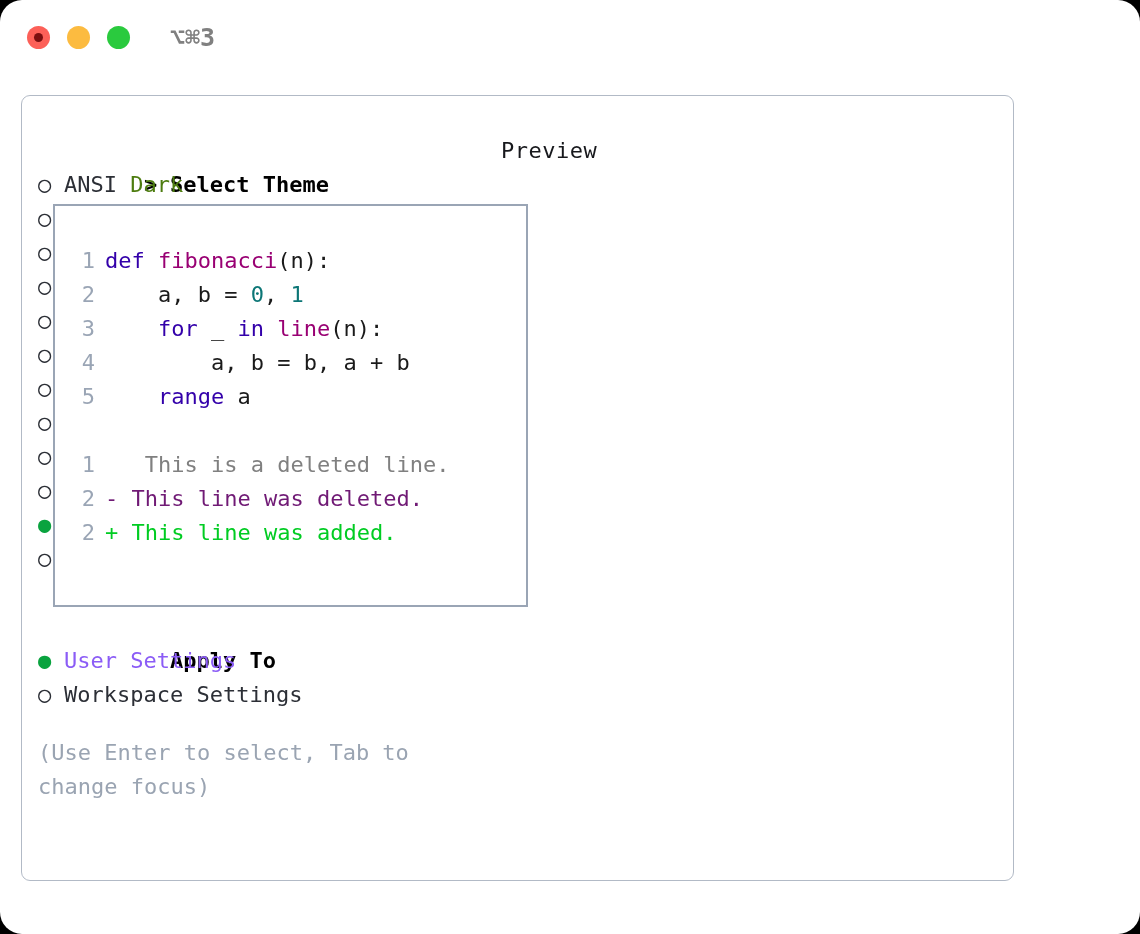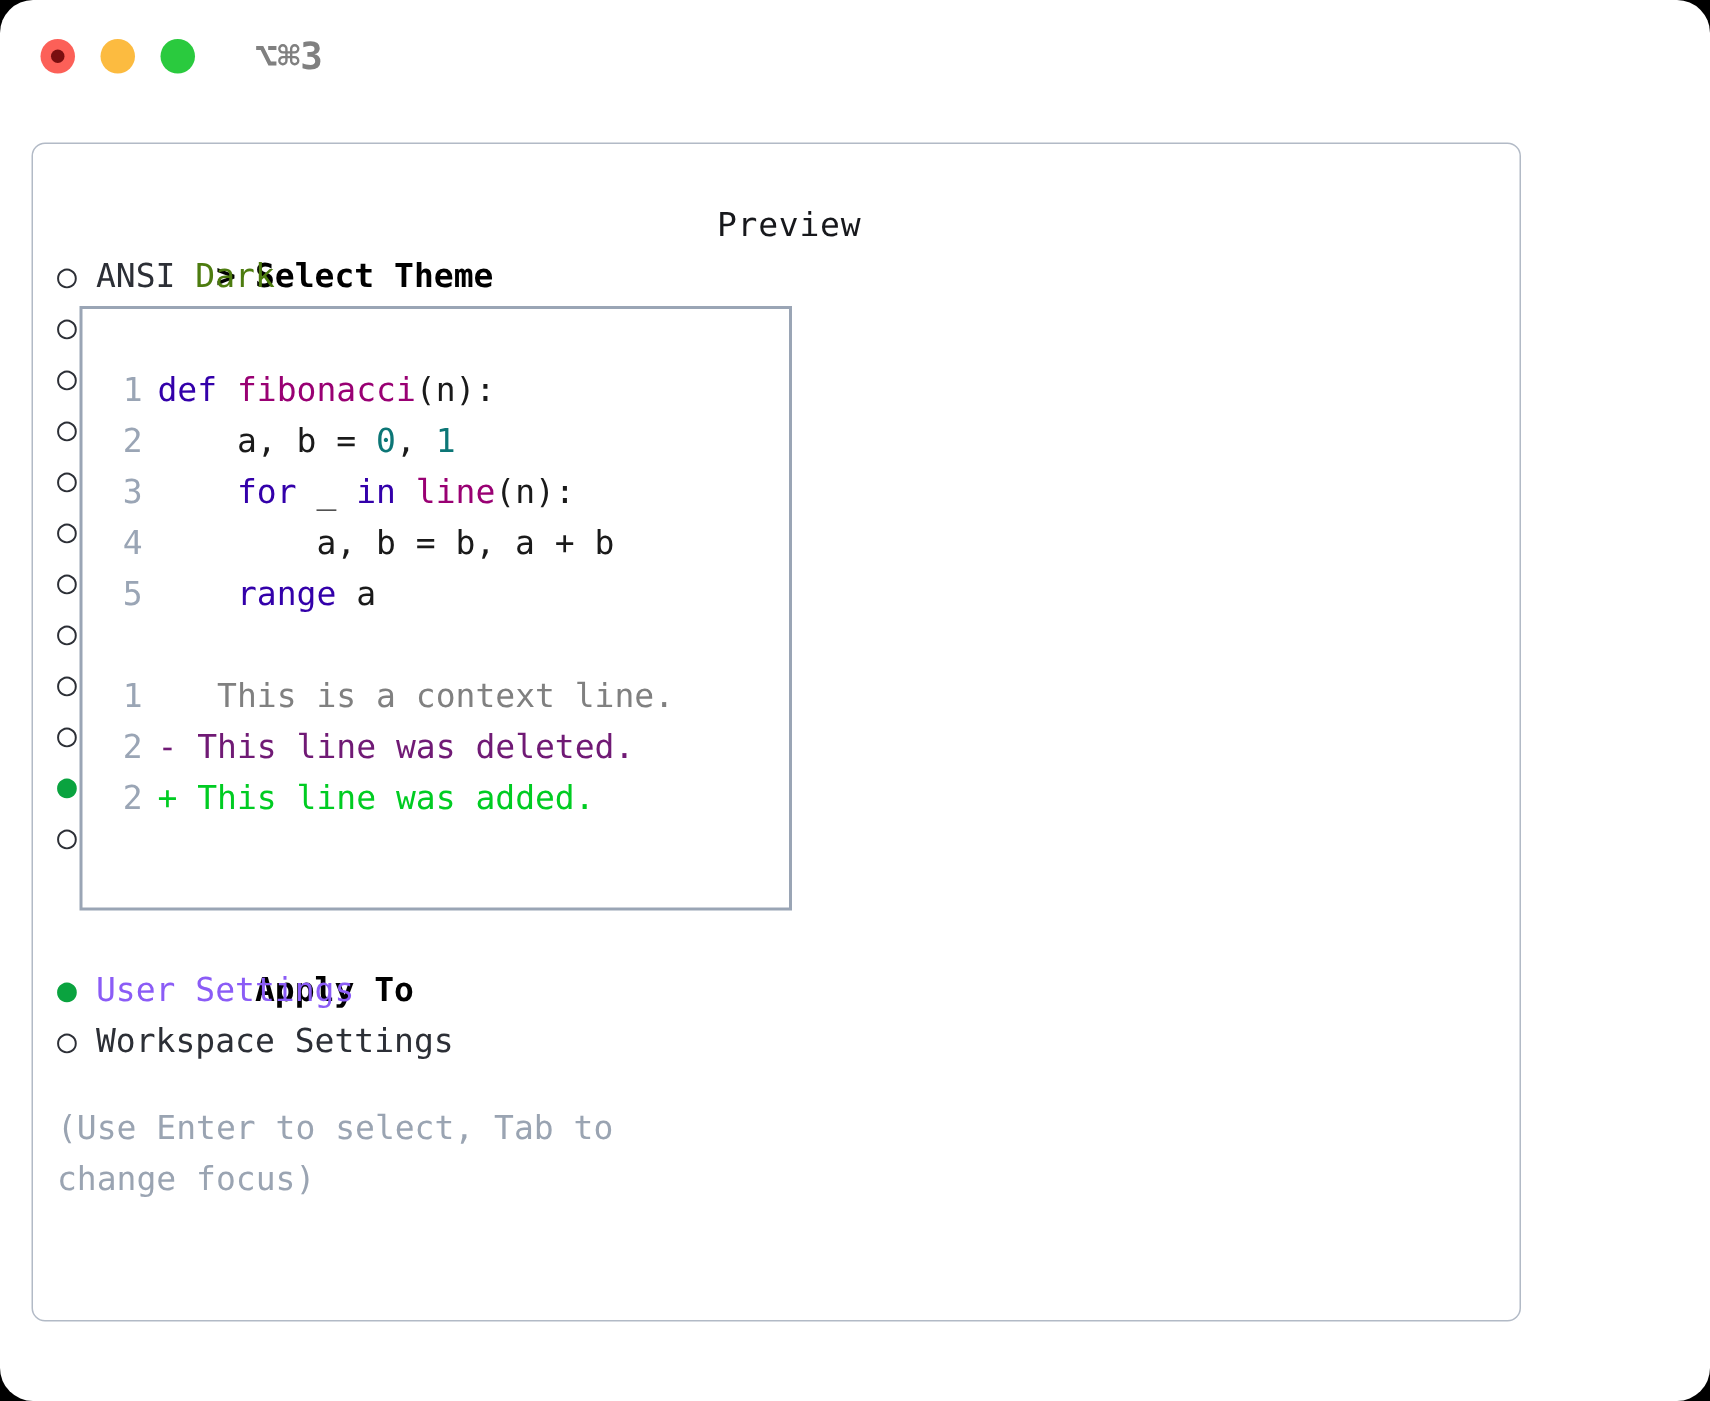--- a/index.html
+++ b/index.html
@@ -129,21 +129,21 @@
     margin-top: 24px;
     font-size: 22px;
     line-height: 34px;
     color: #9aa4b2;
     width: 400px;
   }
 
   
   .right-col {
     position: absolute;
-    left: 456px;
+    left: 479px;
     top: 38px;
     width: 490px;
   }
 
   .preview-title {
     font-size: 22px;
     line-height: 34px;
     color: #17181c;
     letter-spacing: 0.5px;
   }
@@ -243,20 +243,20 @@
     <div class="code-box">
       <div id="code-lines">
           <div class="code-line"><span class="lno">1</span><span class="code-text"><span class="kw">def </span><span class="fn">fibonacci</span><span class="pl">(n):</span></span></div>
           <div class="code-line"><span class="lno">2</span><span class="code-text"><span class="pl">    a, b = </span><span class="num">0</span><span class="pl">, </span><span class="num">1</span></span></div>
           <div class="code-line"><span class="lno">3</span><span class="code-text"><span class="pl">    </span><span class="kw">for</span><span class="pl"> _ </span><span class="kw">in</span><span class="pl"> </span><span class="fn">line</span><span class="pl">(n):</span></span></div>
           <div class="code-line"><span class="lno">4</span><span class="code-text"><span class="pl">        a, b = b, a + b</span></span></div>
           <div class="code-line"><span class="lno">5</span><span class="code-text"><span class="pl">    </span><span class="kw">range</span><span class="pl"> a</span></span></div>
         </div>
       <div class="diff-gap"></div>
       <div id="diff-lines">
-          <div class="code-line"><span class="lno">1</span><span class="code-text diff-ctx"><span> </span><span>  This is a context line.</span></span></div>
+          <div class="code-line"><span class="lno">1</span><span class="code-text diff-ctx"><span> </span><span>  This is a deleted line.</span></span></div>
           <div class="code-line"><span class="lno">2</span><span class="code-text diff-del"><span>-</span><span> This line was deleted.</span></span></div>
           <div class="code-line"><span class="lno">2</span><span class="code-text diff-add"><span>+</span><span> This line was added.</span></span></div>
         </div>
     </div>
 
   </div>
 </div>
 
 </body></html>

